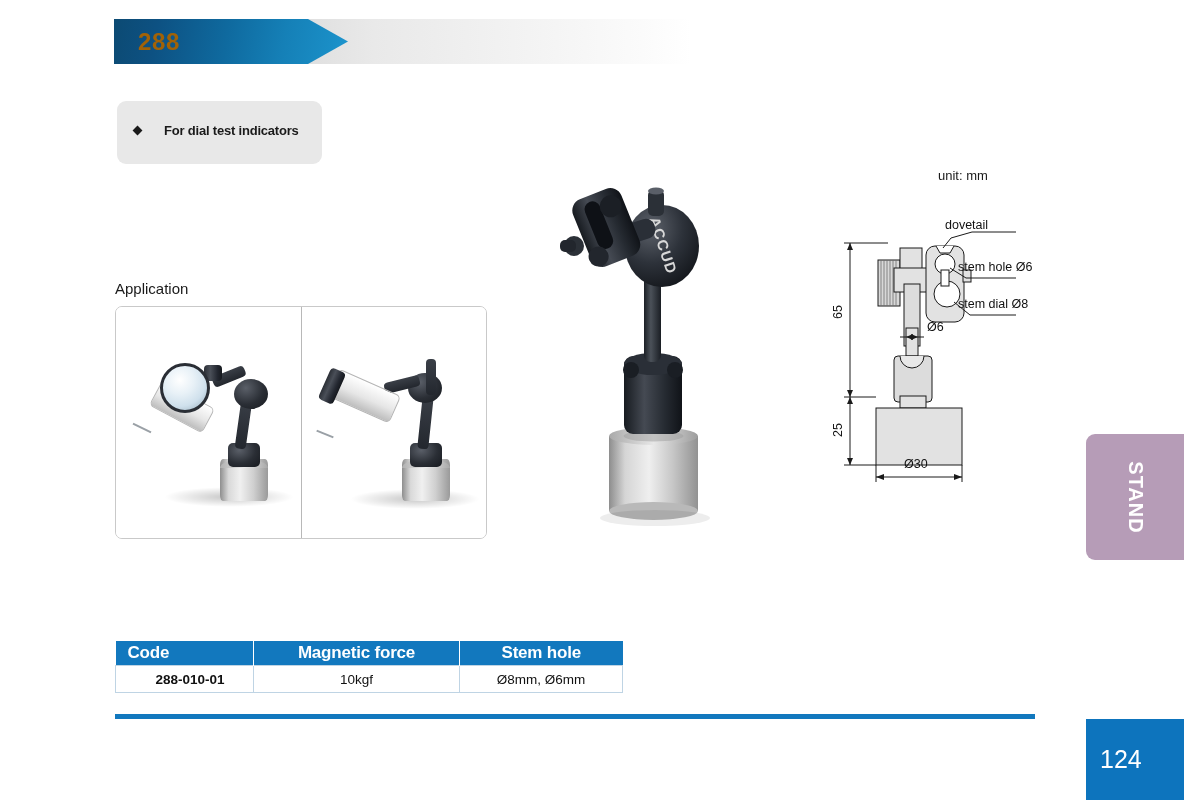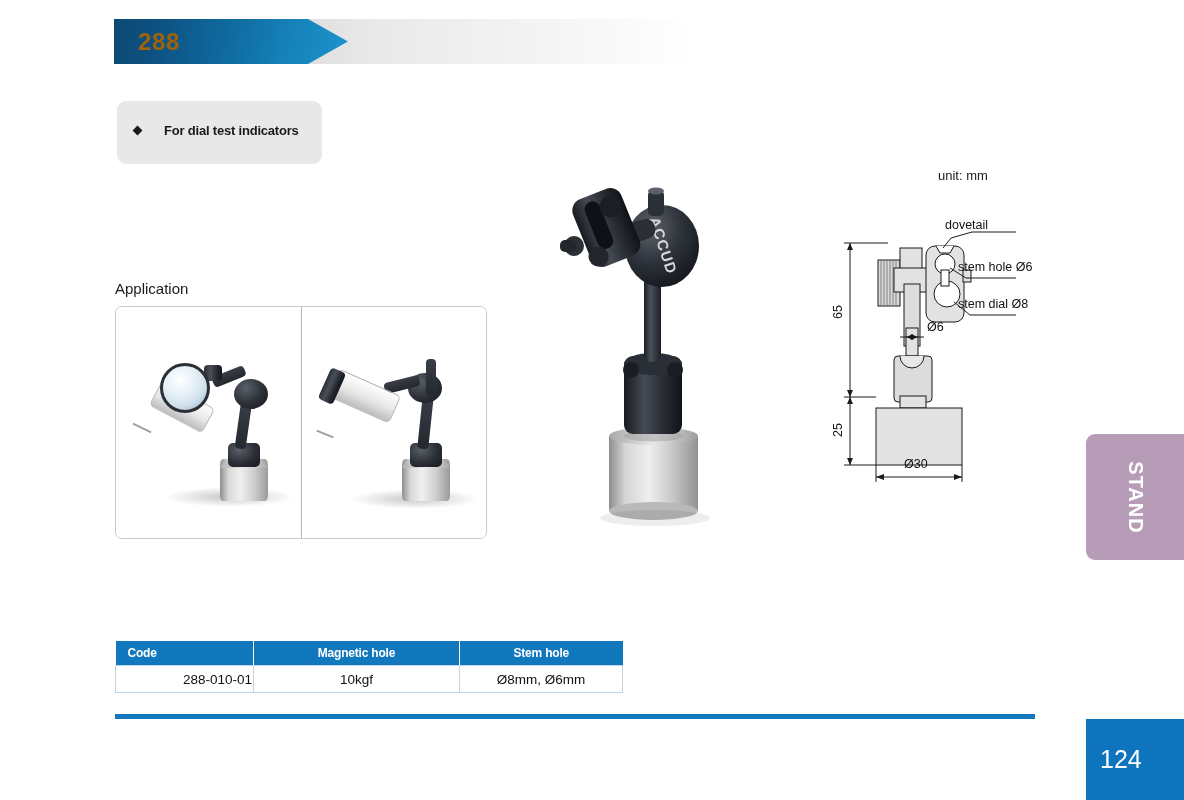--- a/index.html
+++ b/index.html
@@ -83,31 +83,31 @@
   #dimension-drawing{position:absolute;left:820px;top:160px;width:250px;height:330px;}
   #unit-label{position:absolute;left:118px;top:8px;font-size:13px;color:#1a1a1a;white-space:nowrap;}
   .dim-note{position:absolute;font-size:12.5px;color:#111;white-space:nowrap;}
 
   
   #spec-table{
     position:absolute;left:115px;top:641px;width:507px;
     border-collapse:collapse;table-layout:fixed;
   }
   #spec-table th{
-    background:#1278be;color:#ffffff;font-size:12px;font-weight:bold;
+    background:#1278be;color:#ffffff;font-size:17px;font-weight:bold;
     height:23px;padding:0 0 1px 0;border-right:1px solid #ffffff;
     letter-spacing:-.2px;
   }
   #spec-table th:last-child{border-right:none;}
   #spec-table th.col-code{text-align:left;padding-left:12px;}
   #spec-table td{
     height:24px;font-size:13.5px;color:#111;text-align:center;
     border:1px solid #bfd4e4;background:#ffffff;
   }
-  #spec-table td.col-code{text-align:right;padding-left:12px;font-weight:normal;}
+  #spec-table td.col-code{text-align:center;padding-left:12px;font-weight:bold;}
   #spec-table tbody tr{outline:none;}
 
   
   #footer-rule{position:absolute;left:115px;top:714px;width:920px;height:5px;background:#1278be;}
   #page-number{
     position:absolute;left:1086px;top:719px;width:98px;height:81px;
     background:#0d74bd;color:#ffffff;font-size:25px;
     display:flex;align-items:center;justify-content:flex-start;padding-left:14px;
     box-sizing:border-box;
   }
@@ -319,21 +319,21 @@
 
 <table id="spec-table">
   <colgroup>
       <col style="width:138px">
       <col style="width:206px">
       <col style="width:163px">
     </colgroup>
   <thead>
     <tr>
       <th class="col-code">Code</th>
-      <th>Magnetic hole</th>
+      <th>Magnetic force</th>
       <th>Stem hole</th>
     </tr>
   </thead>
   <tbody>
     <tr>
       <td class="col-code">288-010-01</td>
       <td>10kgf</td>
       <td>Ø8mm, Ø6mm</td>
     </tr>
   </tbody>

